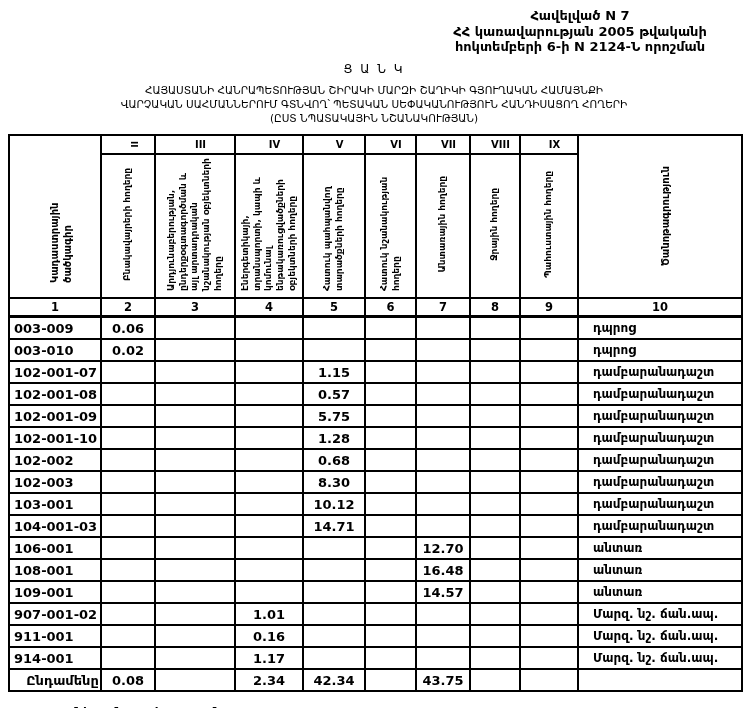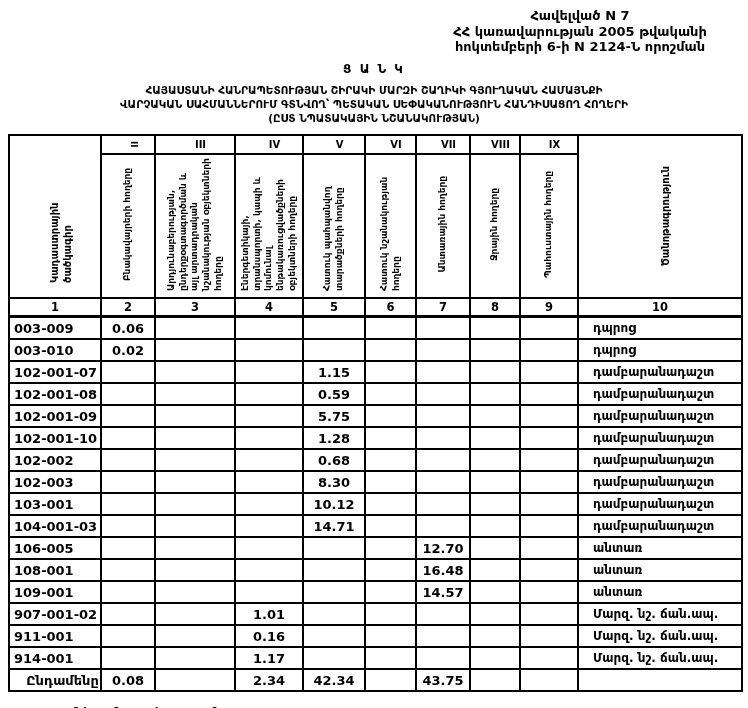--- a/index.html
+++ b/index.html
@@ -16,21 +16,21 @@
   .appendix {
     width: 300px;
     margin: 8px 18px 0 auto;
     text-align: center;
     font-size: 13px;
     font-weight: bold;
     line-height: 1.2;
   }
 
   
-  .title-block { text-align: center; font-weight: bold; margin-top: 7px; }
+  .title-block { text-align: center; font-weight: normal; margin-top: 7px; }
   .title-main { font-size: 12px; letter-spacing: 2px; margin-bottom: 7px; }
   .title-line { font-size: 10.5px; line-height: 1.35; text-align: center; }
 
   
   table.land {
     border-collapse: collapse;
     table-layout: fixed;
     width: 733px;
     margin: 9px 0 0 8px;
   }
@@ -222,21 +222,21 @@
           <td class="cell-num"></td>
           <td class="cell-num"></td>
           <td class="cell-num"></td>
           <td class="cell-note">դամբարանադաշտ</td>
         </tr>
         <tr>
           <td class="cell-code">102-001-08</td>
           <td class="cell-num"></td>
           <td class="cell-num"></td>
           <td class="cell-num"></td>
-          <td class="cell-num">0.59</td>
+          <td class="cell-num">0.57</td>
           <td class="cell-num"></td>
           <td class="cell-num"></td>
           <td class="cell-num"></td>
           <td class="cell-num"></td>
           <td class="cell-note">դամբարանադաշտ</td>
         </tr>
         <tr>
           <td class="cell-code">102-001-09</td>
           <td class="cell-num"></td>
           <td class="cell-num"></td>
@@ -302,21 +302,21 @@
           <td class="cell-num"></td>
           <td class="cell-num"></td>
           <td class="cell-num">14.71</td>
           <td class="cell-num"></td>
           <td class="cell-num"></td>
           <td class="cell-num"></td>
           <td class="cell-num"></td>
           <td class="cell-note">դամբարանադաշտ</td>
         </tr>
         <tr>
-          <td class="cell-code">106-005</td>
+          <td class="cell-code">106-001</td>
           <td class="cell-num"></td>
           <td class="cell-num"></td>
           <td class="cell-num"></td>
           <td class="cell-num"></td>
           <td class="cell-num"></td>
           <td class="cell-num">12.70</td>
           <td class="cell-num"></td>
           <td class="cell-num"></td>
           <td class="cell-note">անտառ</td>
         </tr>

